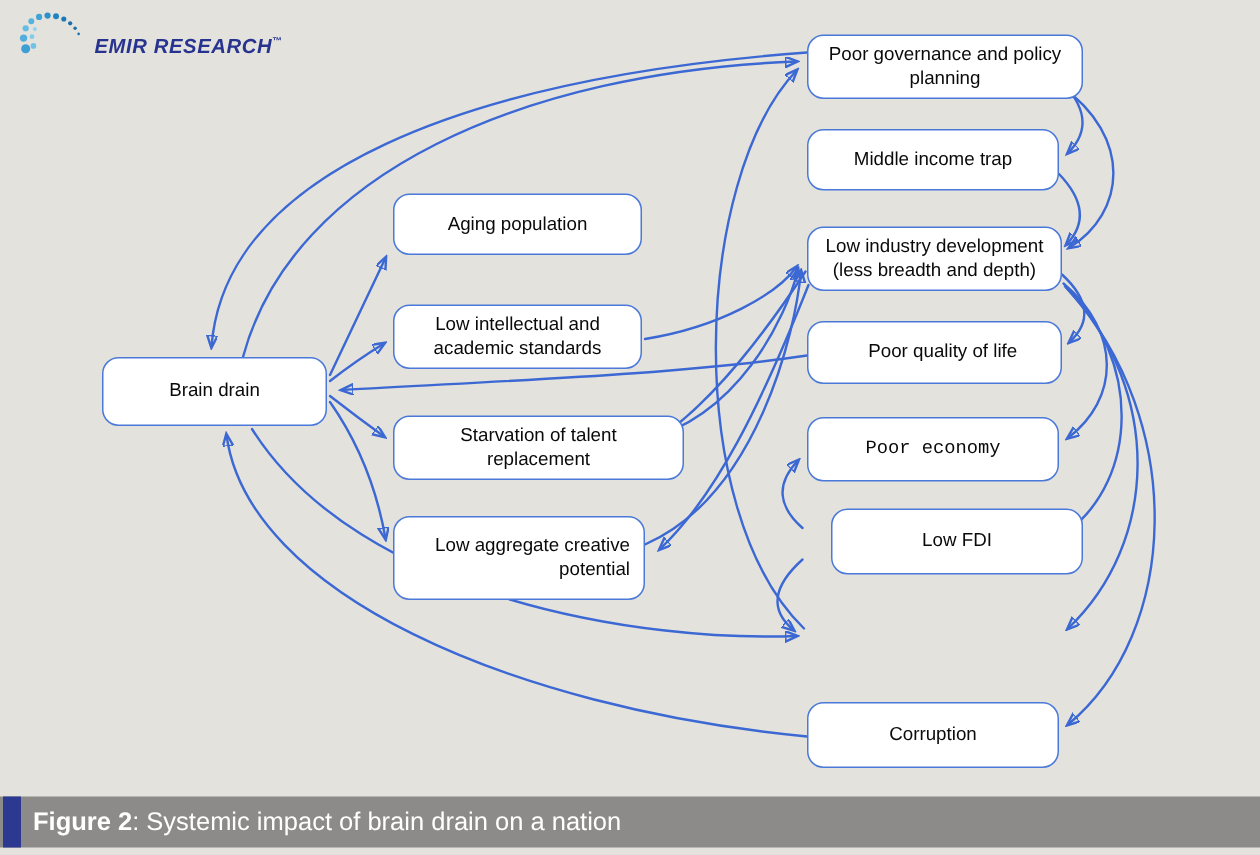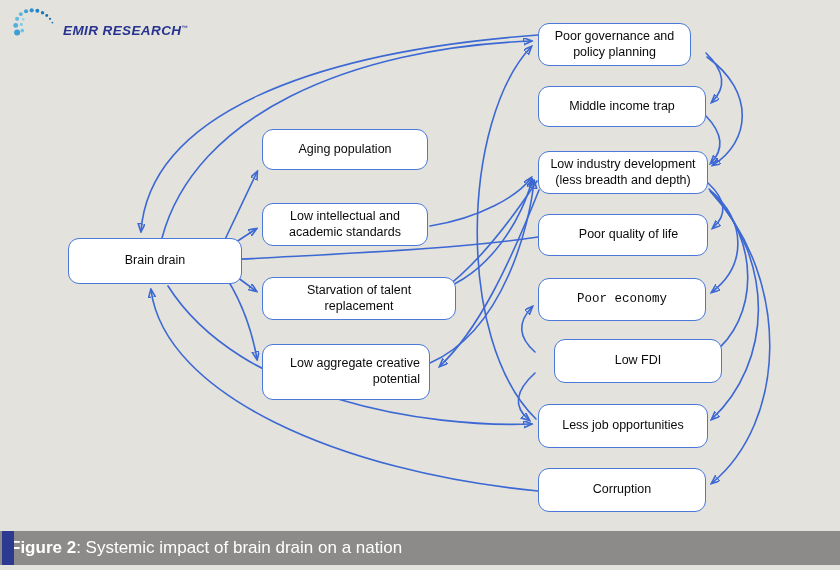--- a/index.html
+++ b/index.html
@@ -24,21 +24,21 @@
   }
   
   .edges{position:absolute;left:0;top:0;pointer-events:none;}
   .edges path{fill:none;stroke:#3c68d4;stroke-width:1.6;stroke-linecap:round;}
   
   .caption{
     position:absolute;left:0;top:531px;width:840px;height:34px;
     background:#8c8b89;display:flex;align-items:center;color:#ffffff;font-size:17px;
   }
   .caption-accent{position:absolute;left:2px;top:0;width:12px;height:34px;background:#2b3990;}
-  .caption-textwrap{margin-left:10px;white-space:nowrap;}
+  .caption-textwrap{margin-left:22px;white-space:nowrap;}
   .caption-label{font-weight:bold;}
 </style>
 </head>
 <body>
 
 <div class="stage">
 
   <div class="logo">
     <svg width="46" height="32" viewBox="0 0 48 34">
       <circle cx="5" cy="26" r="3.2" fill="#3e9fd4"></circle>
@@ -85,56 +85,53 @@
     <path marker-end="url(#ah)" d="M706,53 Q734,80 712,102"></path>
     <path marker-end="url(#ah)" d="M707,57 C756,92 750,142 713,165"></path>
     <path marker-end="url(#ah)" d="M706,116 Q731,142 711,163"></path>
     <path marker-end="url(#ah)" d="M708,183 Q735,208 713,228"></path>
     <path marker-end="url(#ah)" d="M709,189 C748,222 746,266 712,292"></path>
     <path marker-end="url(#ah)" d="M710,191 C762,240 758,320 712,354"></path>
     <path marker-end="url(#ah)" d="M711,192 C776,262 772,362 712,419"></path>
     <path marker-end="url(#ah)" d="M712,193 C792,282 786,422 712,483"></path>
   </svg>
 
-  <div class="node" style="left:68px;  top:238px; width:174px; height:46px;">
+  <div class="node" style="left:68px;  top:238px; width:150px; height:46px;">
       <span>Brain drain</span>
     </div>
   <div class="node" style="left:262px; top:129px; width:166px; height:41px;">
       <span>Aging population</span>
     </div>
   <div class="node" style="left:262px; top:203px; width:166px; height:43px;">
       <span>Low intellectual and academic standards</span>
     </div>
   <div class="node" style="left:262px; top:277px; width:194px; height:43px;">
       <span>Starvation of talent replacement</span>
     </div>
   <div class="node" style="left:262px; top:344px; width:168px; height:56px;text-align:right;">
       <span>Low aggregate creative potential</span>
     </div>
-  <div class="node" style="left:538px; top:23px;  width:153px; height:43px;justify-content:center;">
+  <div class="node" style="left:538px; top:23px;  width:184px; height:43px;justify-content:center;">
       <span>Poor governance and policy planning</span>
     </div>
   <div class="node" style="left:538px; top:86px;  width:168px; height:41px;">
       <span>Middle income trap</span>
     </div>
   <div class="node" style="left:538px; top:151px; width:170px; height:43px;">
       <span>Low industry development (less breadth and depth)</span>
     </div>
   <div class="node" style="left:538px; top:214px; width:170px; height:42px;padding-left:20px;">
       <span>Poor quality of life</span>
     </div>
   <div class="node" style="left:538px; top:278px; width:168px; height:43px;font-family:Liberation Mono, monospace;">
       <span>Poor economy</span>
     </div>
   <div class="node" style="left:554px; top:339px; width:168px; height:44px;">
       <span>Low FDI</span>
     </div>
-  <div class="node" style="left:538px; top:404px; width:170px; height:44px;">
-      <span>Less job opportunities</span>
-    </div>
   <div class="node" style="left:538px; top:468px; width:168px; height:44px;">
       <span>Corruption</span>
     </div>
 
   <div class="caption">
     <div class="caption-accent"></div>
     <div class="caption-textwrap"><span class="caption-label">Figure 2</span><span>: Systemic impact of brain drain on a nation</span></div>
   </div>
 
 </div>

